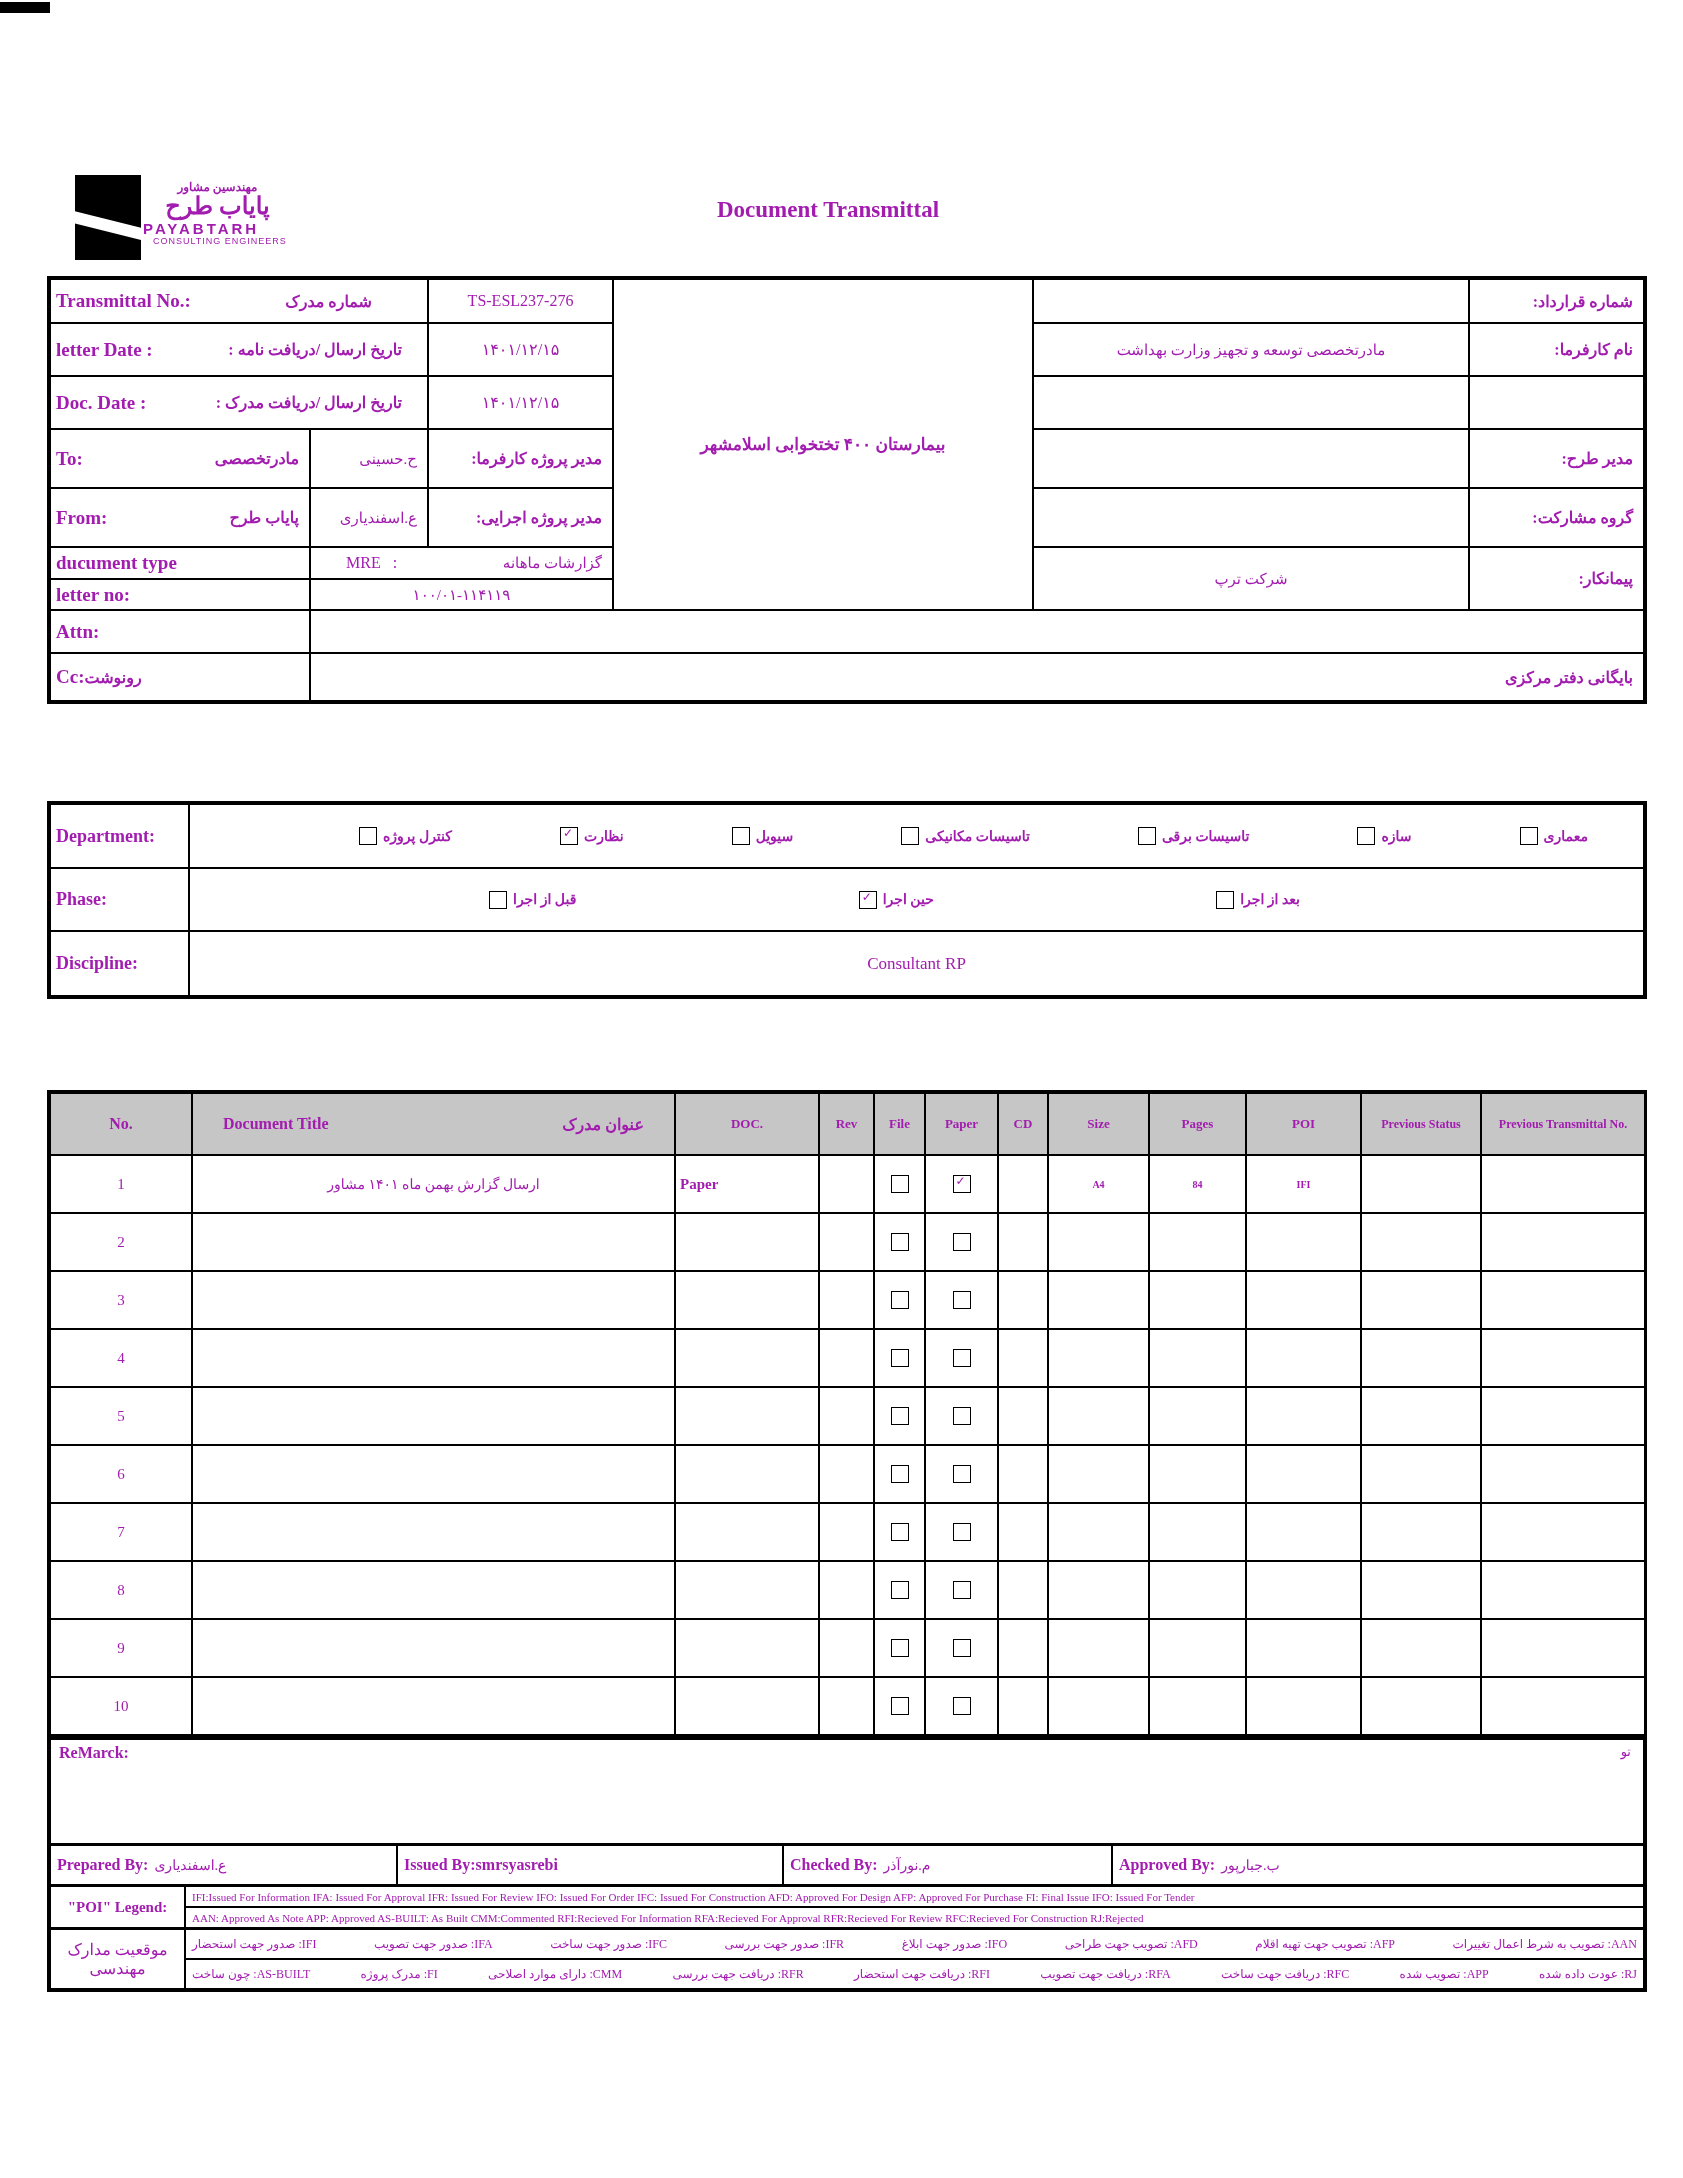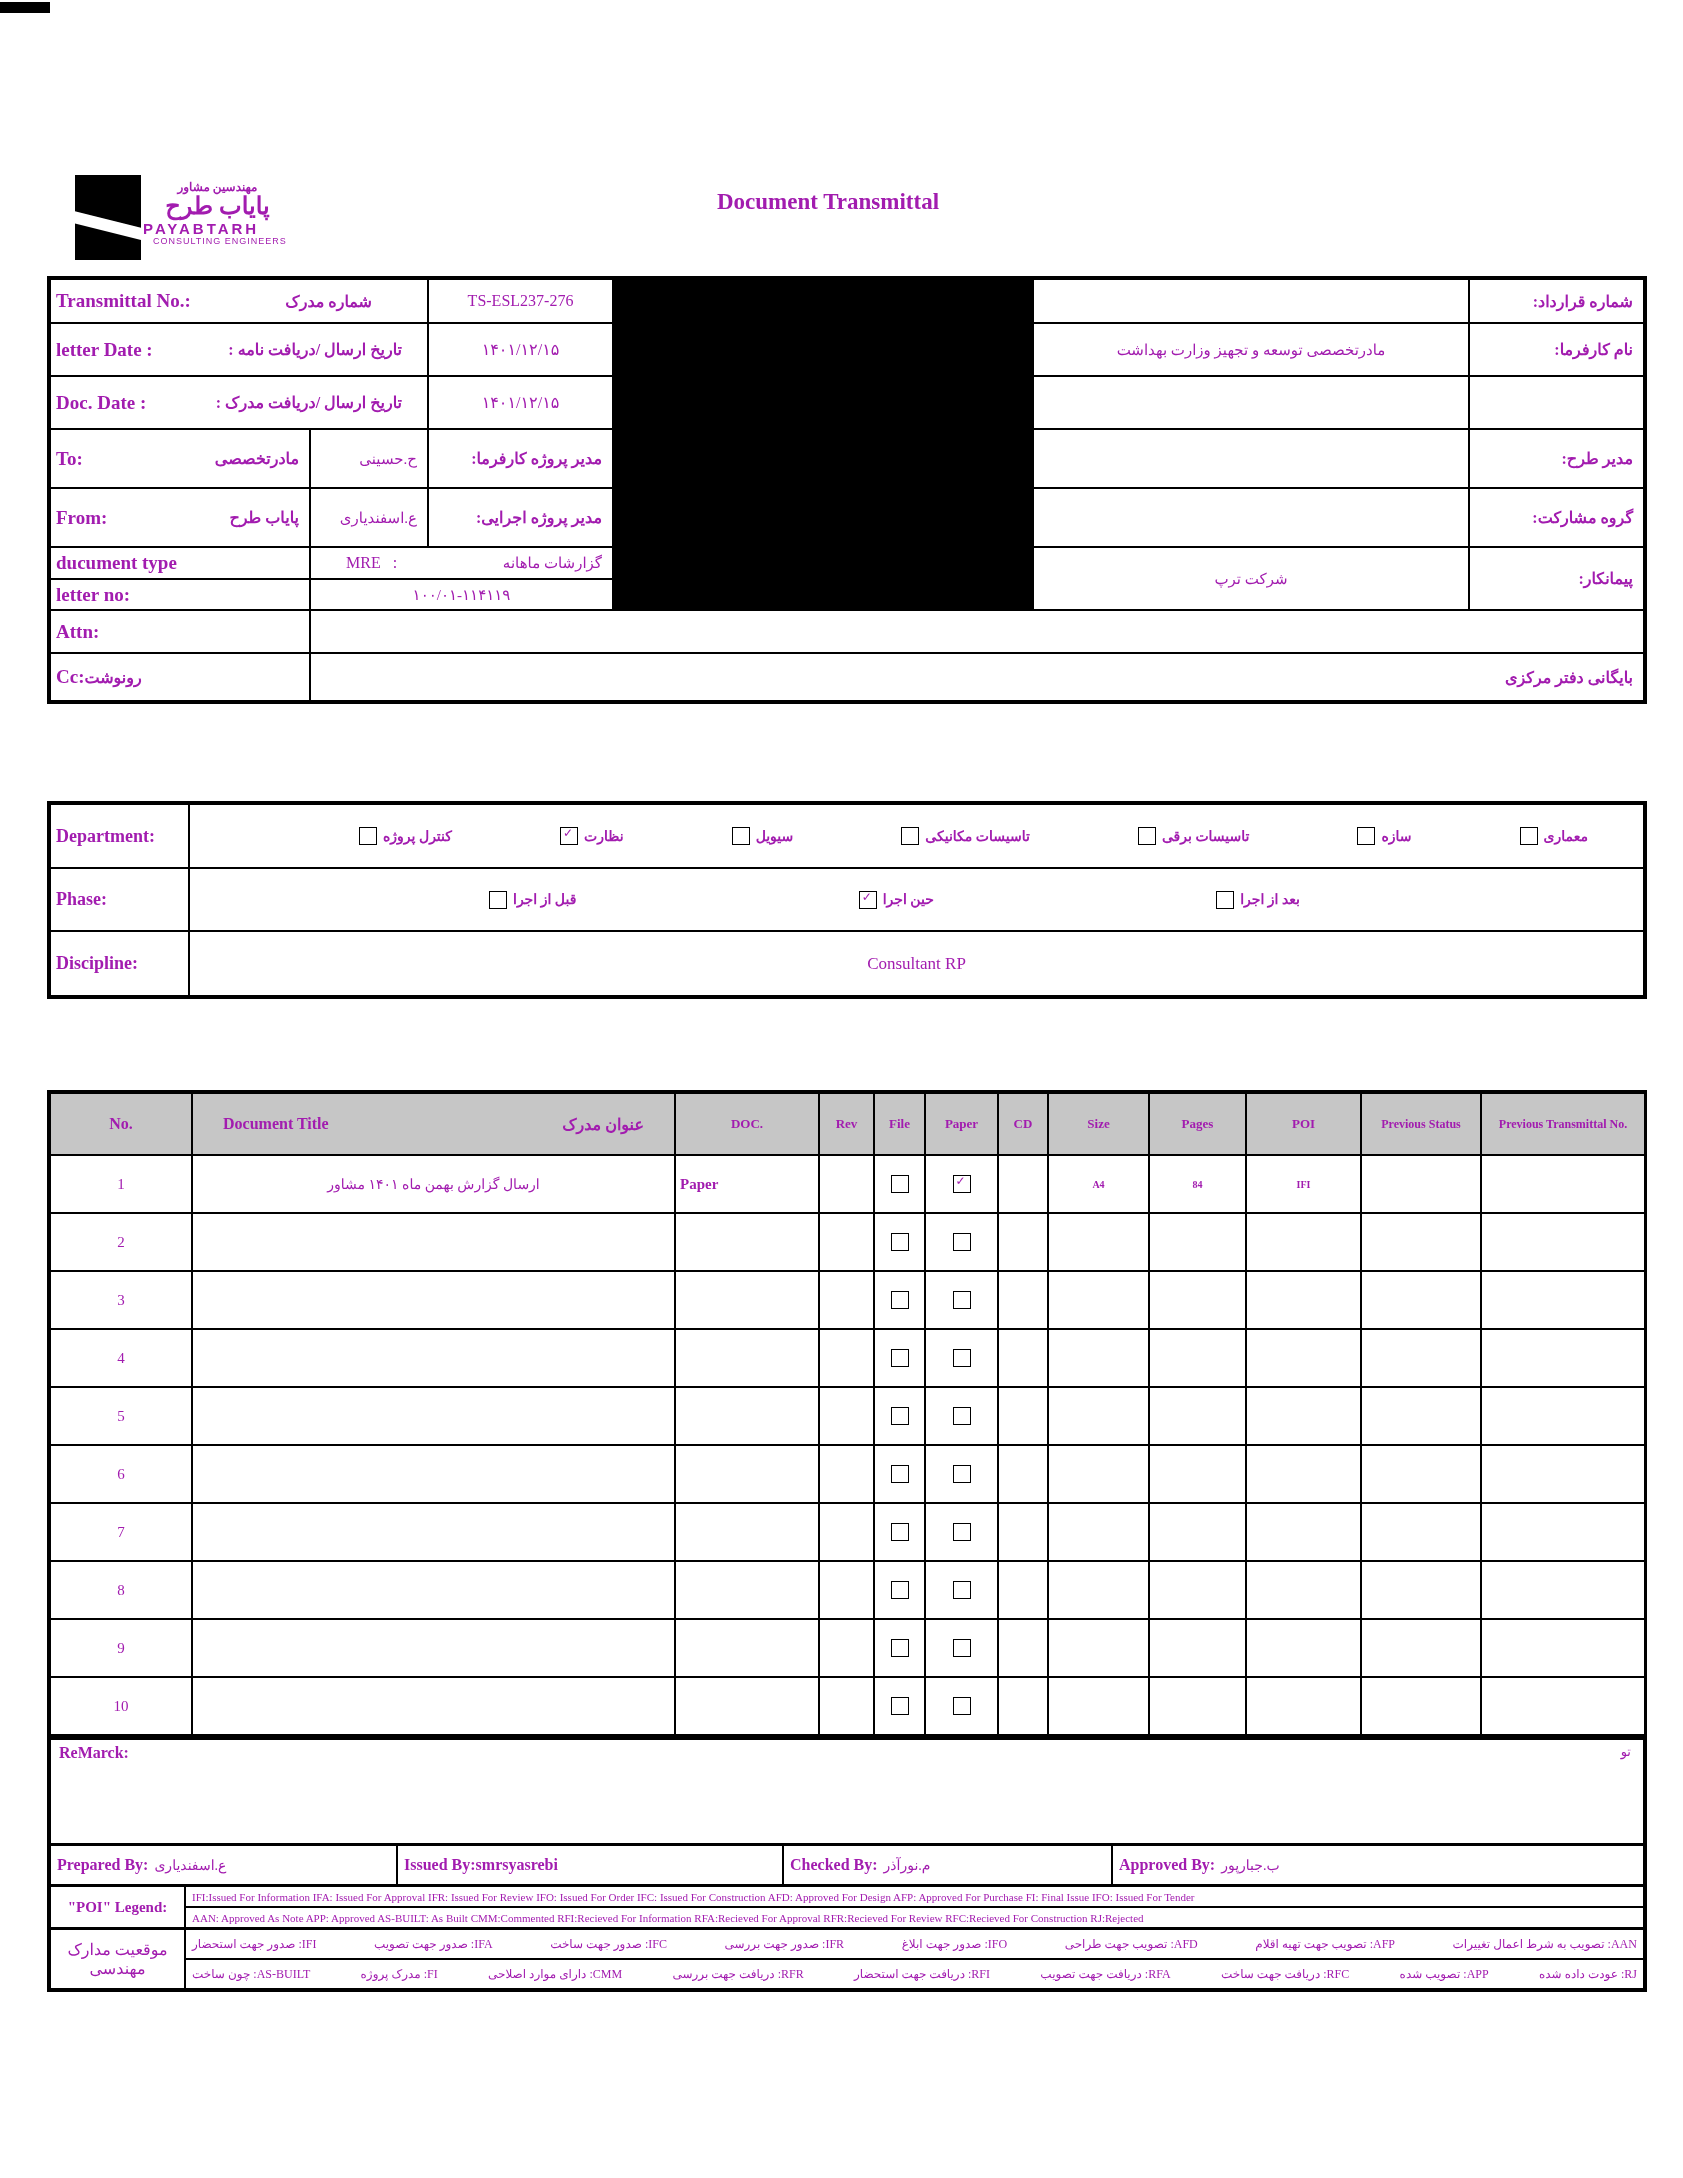--- a/index.html
+++ b/index.html
@@ -17,21 +17,21 @@
   
   .logo{position:absolute;left:75px;top:175px;width:318px;height:90px;}
   .logo-box{position:absolute;left:0;top:0;width:66px;height:85px;background:#000;overflow:hidden;}
   .logo-swoosh{position:absolute;left:-8px;top:48px;width:109px;height:12px;background:#fff;transform:rotate(14deg);border-radius:6px;}
   .logo-text{position:absolute;left:68px;top:6px;width:149px;text-align:center;line-height:1.05;}
   .lt-fa1{font-size:12px;font-weight:bold;}
   .lt-fa2{font-size:24px;font-weight:bold;}
   .lt-en1{font-size:15px;font-weight:bold;letter-spacing:3px;font-family:"Liberation Sans",sans-serif;text-align:left;margin-top:2px;}
   .lt-en2{font-size:9px;letter-spacing:1px;font-family:"Liberation Sans",sans-serif;text-align:left;margin-left:10px;}
 
-  .doc-title{position:absolute;left:629px;top:189px;width:398px;text-align:center;
+  .doc-title{position:absolute;left:629px;top:197px;width:398px;text-align:center;
              font-size:23px;font-weight:bold;}
 
   
   .header-grid{position:absolute;left:47px;top:276px;width:1600px;
     grid-template-columns:258px 116px 183px 418px 434px 173px;
     grid-template-rows:42px 51px 51px 57px 57px 30px 29px 41px 46px;}
   .en-lab{font-weight:bold;font-size:19px;padding-left:5px;}
   .fa-lab{font-weight:bold;font-size:16px;direction:rtl;}
   .fa-txt{font-size:15px;direction:rtl;}
   .val{font-size:16px;}
@@ -162,20 +162,23 @@
       <span class="fa-txt">گزارشات ماهانه</span>
     </div>
 
     <div class="cell" style="grid-area:7/1/8/2">
       <span class="en-lab">letter no:</span>
     </div>
     <div class="cell c-center" style="grid-area:7/2/8/4">
       <span class="fa-txt" dir="ltr">۱۰۰/۰۱-۱۱۴۱۱۹</span>
     </div>
 
+    <div class="cell c-center" style="grid-area:1/4/8/5">
+      <span class="fa-lab" style="font-size:17px">بیمارستان ۴۰۰ تختخوابی اسلامشهر</span>
+    </div>
 
     <div class="cell" style="grid-area:1/5/2/6">
       <span class="fa-txt"></span>
     </div>
     <div class="cell c-center" style="grid-area:2/5/3/6">
       <span class="fa-txt">مادرتخصصی توسعه و تجهیز وزارت بهداشت</span>
     </div>
     <div class="cell" style="grid-area:3/5/4/6">
       <span class="fa-txt"></span>
     </div>

